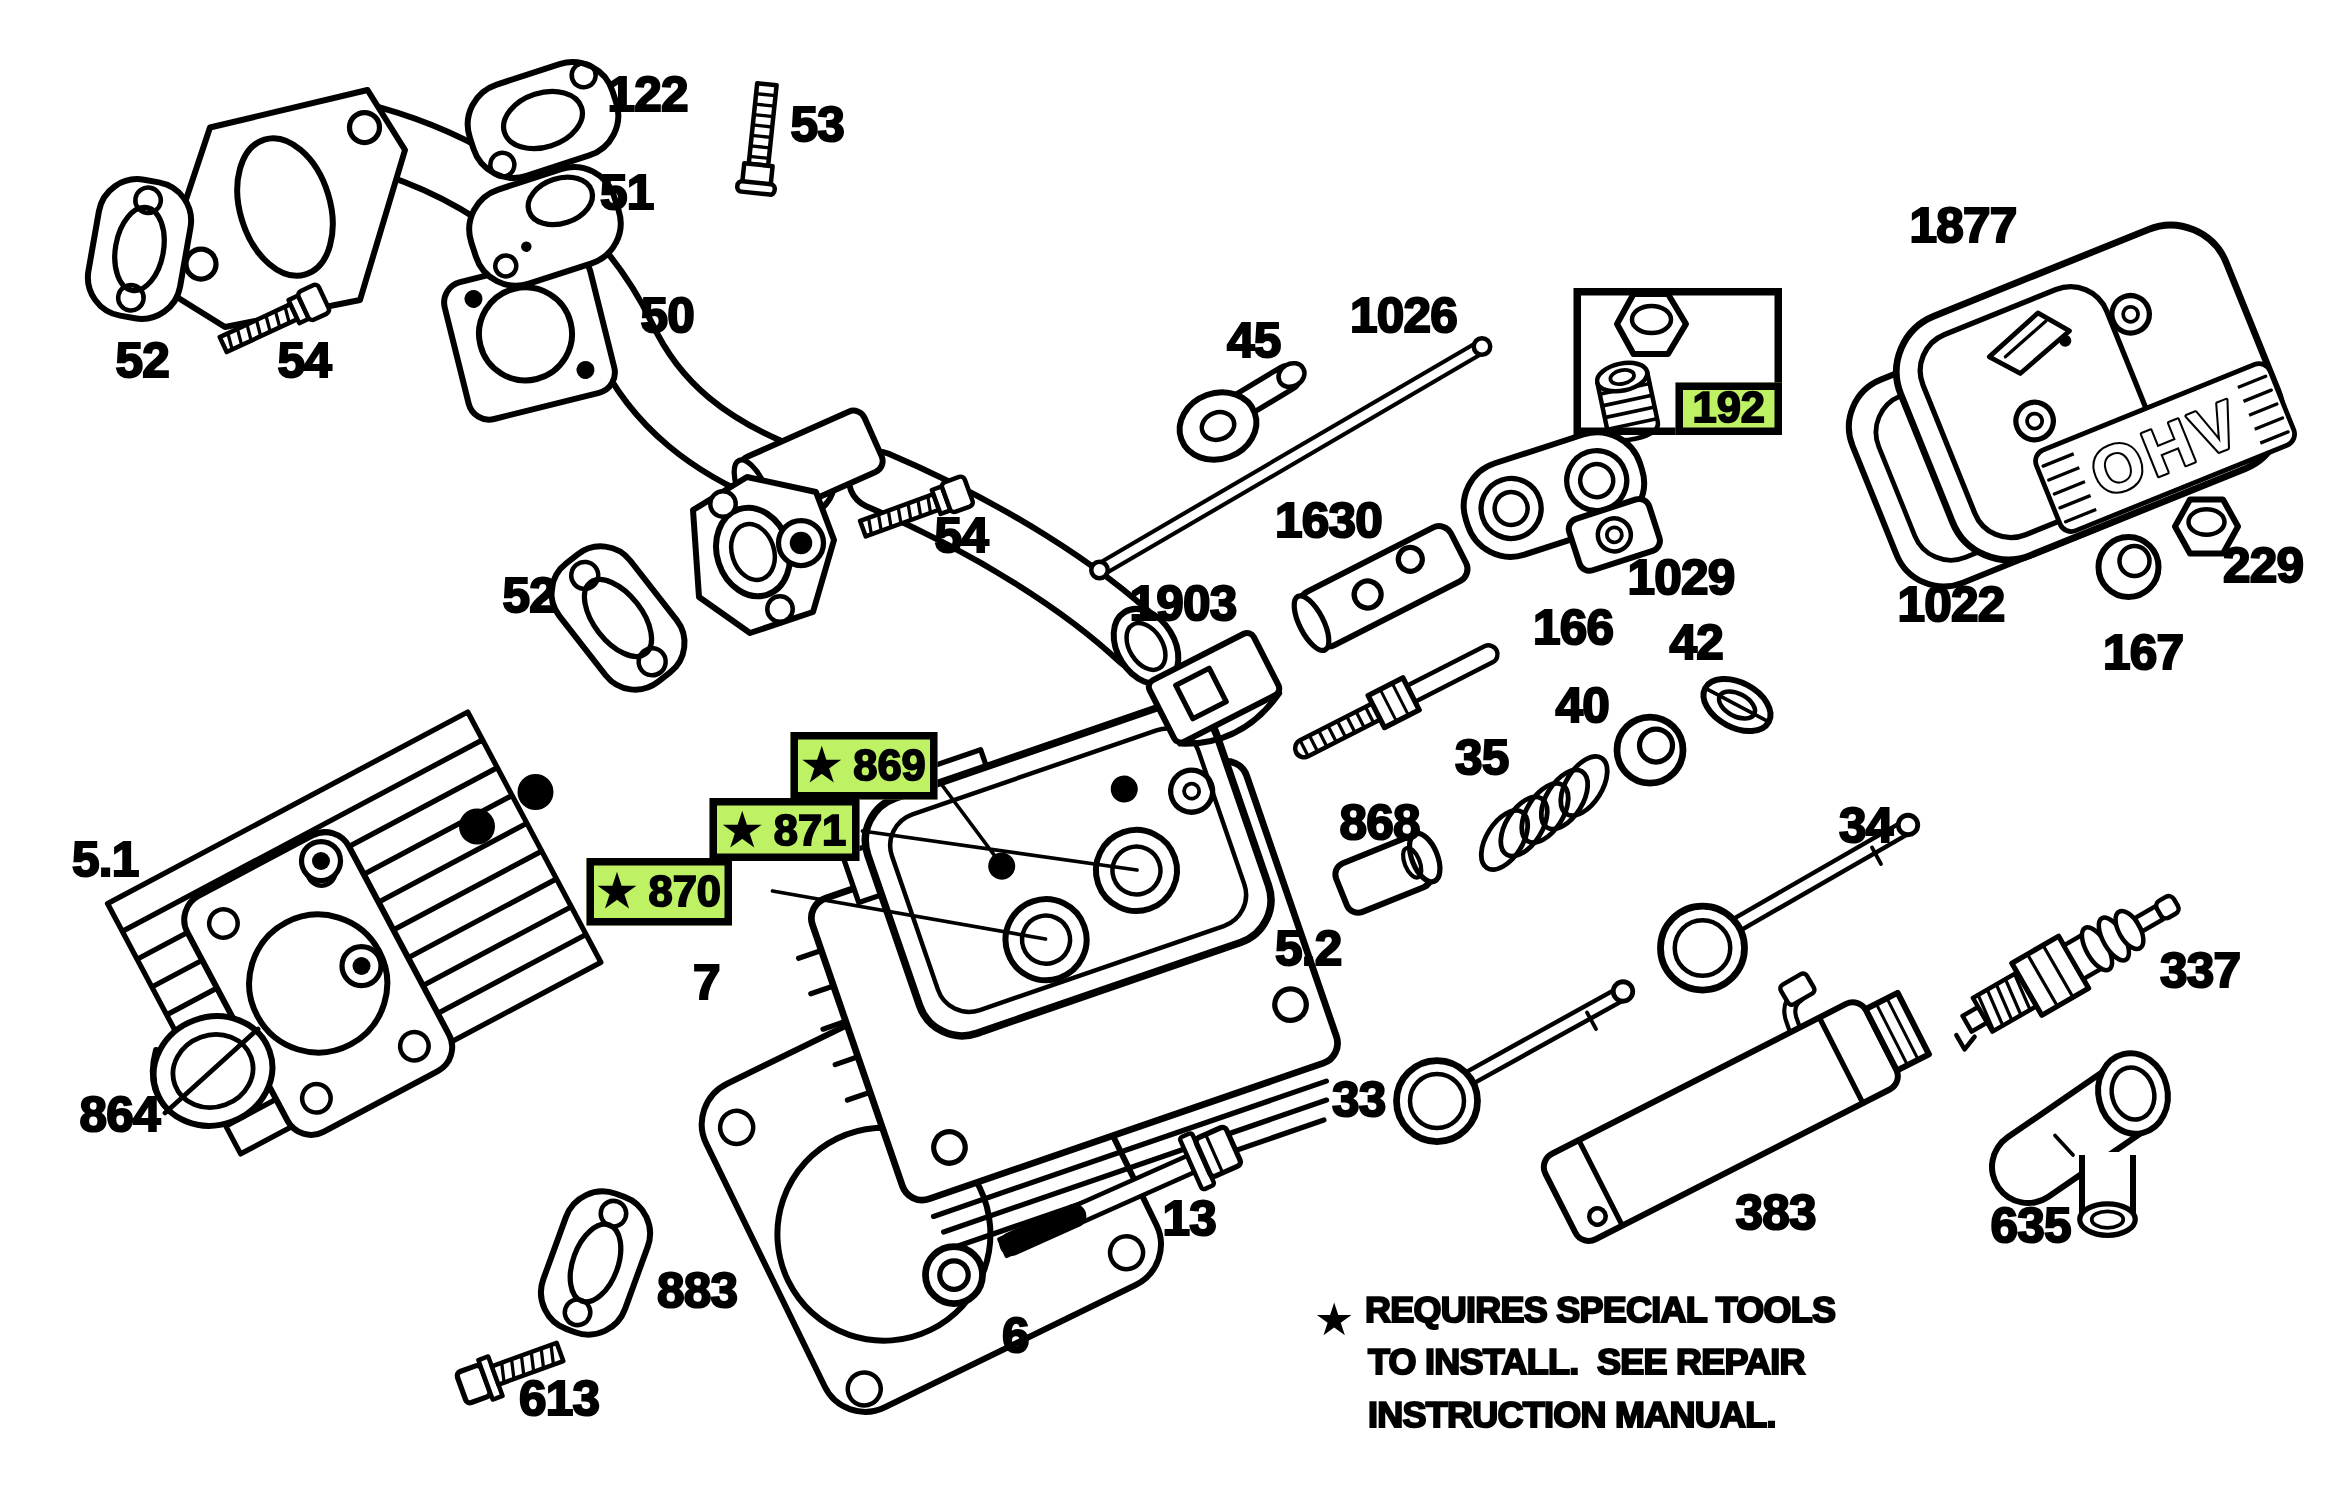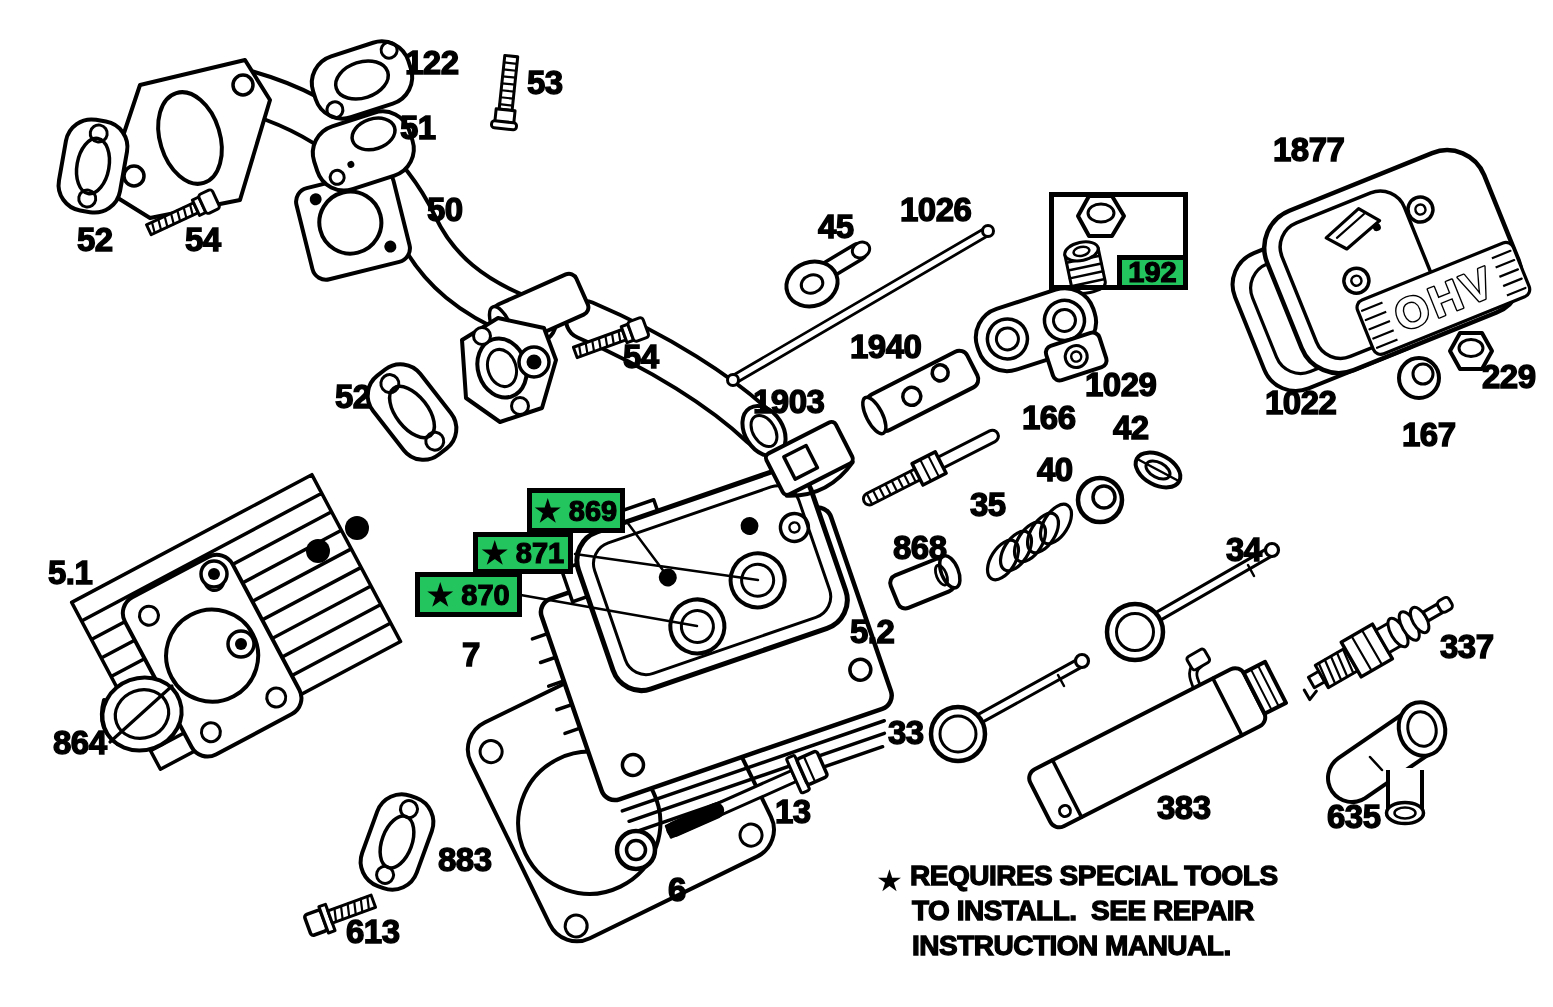--- a/index.html
+++ b/index.html
@@ -2,25 +2,25 @@
 <html><head>
 <meta charset="utf-8">
 <style>
   html,body{margin:0;padding:0;background:#ffffff;}
   .stage{position:relative;width:1553px;height:1007px;background:#ffffff;overflow:hidden;
          font-family:"Liberation Sans","DejaVu Sans",sans-serif;color:#000;}
   svg.art{position:absolute;left:0;top:0;z-index:1;}
   svg.art text{font-family:"Liberation Sans","DejaVu Sans",sans-serif;font-weight:bold;}
   .plabel{position:absolute;z-index:2;font-size:33px;font-weight:bold;line-height:1;
           letter-spacing:-0.5px;-webkit-text-stroke:1.4px #000;white-space:pre;}
-  .pbox{position:absolute;z-index:3;border:5px solid #000;background:#22c55e;box-sizing:border-box;
+  .pbox{position:absolute;z-index:3;border:5px solid #000;background:#bef264;box-sizing:border-box;
         display:flex;align-items:center;justify-content:center;font-size:29px;font-weight:bold;
         -webkit-text-stroke:1.2px #000;white-space:pre;}
   .pbox.ghost{background:transparent;}
-  .legend-line{position:absolute;z-index:2;font-size:28px;font-weight:bold;line-height:1;
+  .legend-line{position:absolute;z-index:2;font-size:24px;font-weight:bold;line-height:1;
                letter-spacing:-0.5px;-webkit-text-stroke:1.3px #000;white-space:pre;}
   .legend-star{position:absolute;z-index:2;font-size:30px;line-height:1;font-weight:bold;}
 </style>
 </head>
 <body>
 
 <div class="stage">
 
 <svg class="art" width="1553" height="1007" viewBox="0 0 1553 1007">
   <g stroke="#000" fill="none" stroke-linejoin="round" stroke-linecap="round">
@@ -372,21 +372,21 @@
 <div class="plabel" style="left:527px;top:66px">53</div>
 <div class="plabel" style="left:400px;top:111px">51</div>
 <div class="plabel" style="left:427px;top:193px">50</div>
 <div class="plabel" style="left:77px;top:223px">52</div>
 <div class="plabel" style="left:185px;top:223px">54</div>
 <div class="plabel" style="left:623px;top:340px">54</div>
 <div class="plabel" style="left:335px;top:380px">52</div>
 <div class="plabel" style="left:1273px;top:133px">1877</div>
 <div class="plabel" style="left:900px;top:193px">1026</div>
 <div class="plabel" style="left:818px;top:210px">45</div>
-<div class="plabel" style="left:850px;top:330px">1940</div>
+<div class="plabel" style="left:850px;top:330px">1630</div>
 <div class="plabel" style="left:1085px;top:368px">1029</div>
 <div class="plabel" style="left:753px;top:385px">1903</div>
 <div class="plabel" style="left:1022px;top:401px">166</div>
 <div class="plabel" style="left:1113px;top:411px">42</div>
 <div class="plabel" style="left:1037px;top:453px">40</div>
 <div class="plabel" style="left:970px;top:488px">35</div>
 <div class="plabel" style="left:893px;top:531px">868</div>
 <div class="plabel" style="left:1226px;top:533px">34</div>
 <div class="plabel" style="left:1265px;top:386px">1022</div>
 <div class="plabel" style="left:1402px;top:418px">167</div>
@@ -399,21 +399,21 @@
 <div class="plabel" style="left:1440px;top:630px">337</div>
 <div class="plabel" style="left:1157px;top:791px">383</div>
 <div class="plabel" style="left:1327px;top:800px">635</div>
 <div class="plabel" style="left:438px;top:843px">883</div>
 <div class="plabel" style="left:668px;top:873px">6</div>
 <div class="plabel" style="left:775px;top:795px">13</div>
 <div class="plabel" style="left:346px;top:915px">613</div>
 
 <div class="pbox" style="left:527px;top:488px;width:98px;height:45px">★ 869</div>
 <div class="pbox" style="left:473px;top:532px;width:100px;height:42px">★ 871</div>
-<div class="pbox" style="left:415px;top:572px;width:107px;height:45px">★ 870</div>
+<div class="pbox" style="left:391px;top:572px;width:97px;height:45px">★ 870</div>
 
 <div class="pbox ghost" style="left:1049px;top:192px;width:139px;height:98px"></div>
 <div class="pbox" style="left:1117px;top:255px;width:71px;height:35px">192</div>
 
 <div>
   <span class="legend-star" style="left:876px;top:866px">★</span>
   <div class="legend-line" style="left:910px;top:862px">REQUIRES SPECIAL TOOLS</div>
   <div class="legend-line" style="left:912px;top:897px">TO INSTALL.  SEE REPAIR</div>
   <div class="legend-line" style="left:912px;top:932px">INSTRUCTION MANUAL.</div>
 </div>

